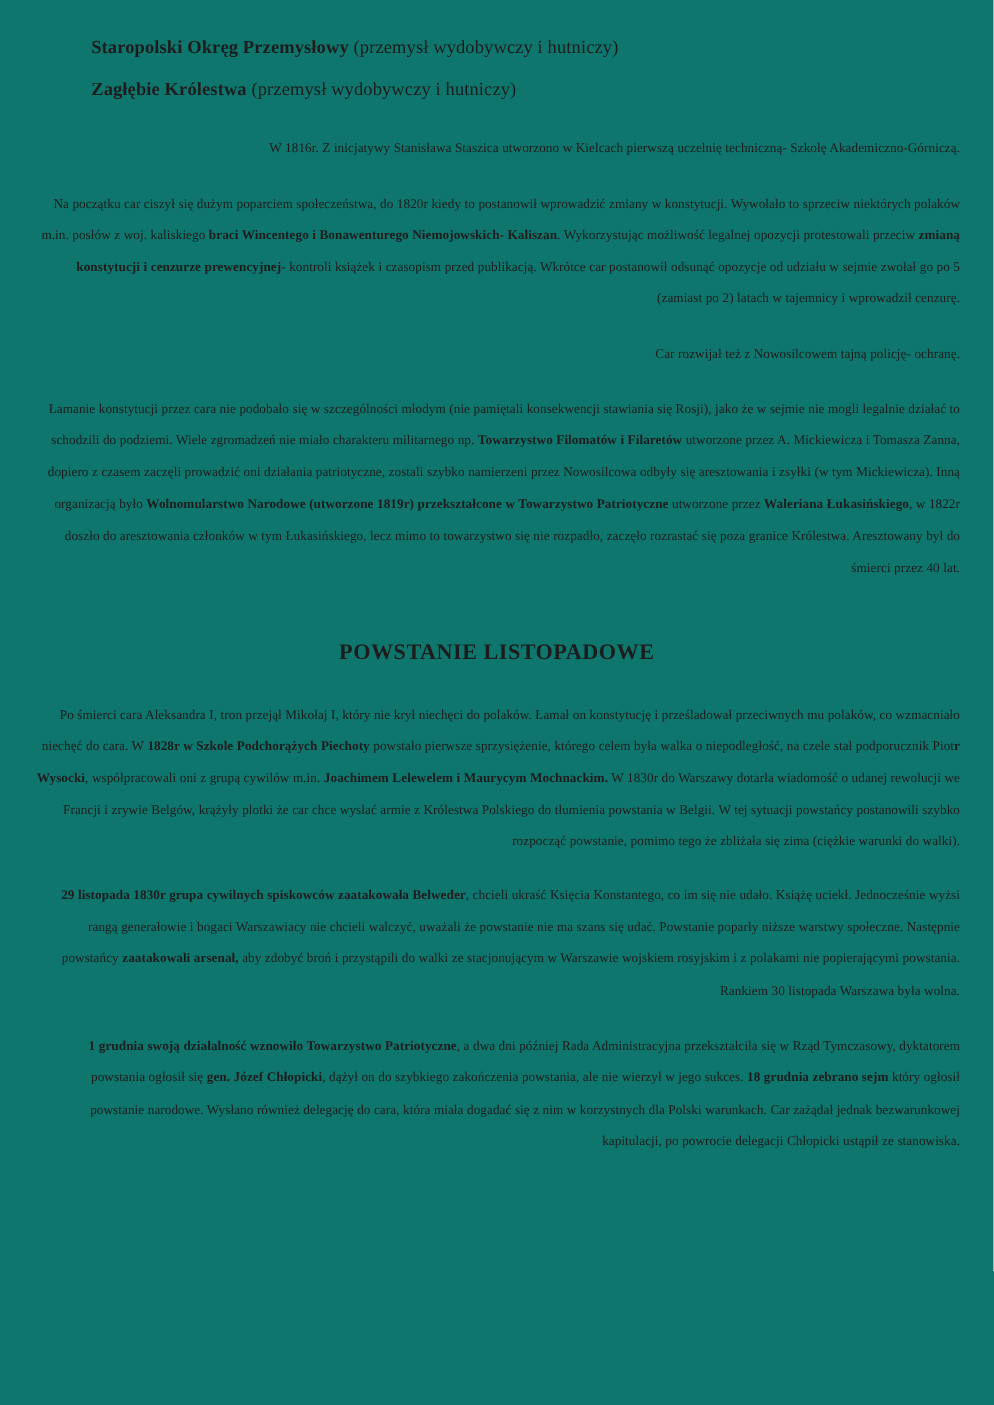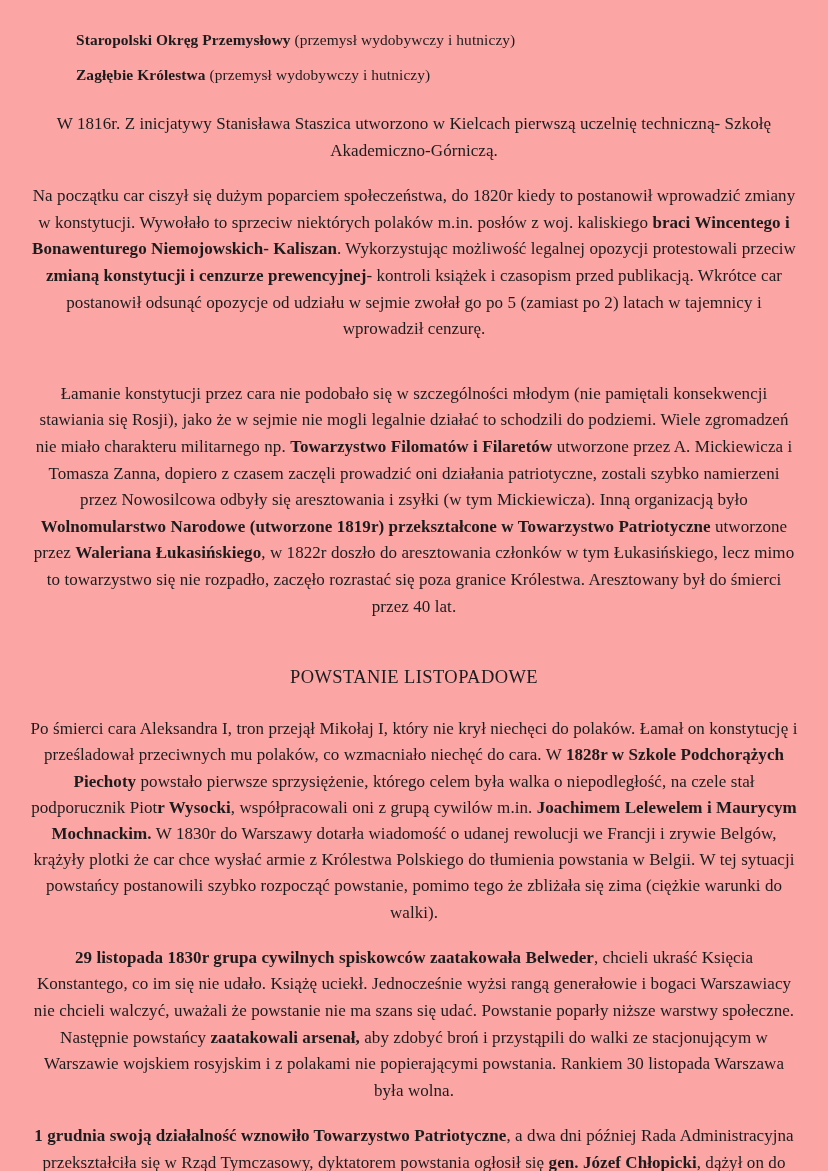--- a/index.html
+++ b/index.html
@@ -14,56 +14,56 @@
     overflow: hidden;
     font-family: "Liberation Serif", "DejaVu Serif", serif;
     color: #1c1c1c;
     -webkit-font-smoothing: antialiased;
   }
   .page {
     box-sizing: border-box;
     width: 828px;
     height: 1171px;
     padding: 22px 28px 0 28px;
-    background: #fca5a5;
+    background: #0f766e;
     position: relative;
   }
 
   
   .lead-line {
     margin: 0 0 0 48px;
     padding: 0;
     font-size: 15.4px;
     line-height: 35px;
     text-align: left;
     letter-spacing: 0.1px;
   }
 
   
   .p {
     margin: 0;
     padding: 0;
-    font-size: 17px;
+    font-size: 11px;
     line-height: 26.6px;
-    text-align: center;
+    text-align: right;
     letter-spacing: 0.05px;
     word-spacing: 0.1px;
   }
   .p b, .lead-line b { font-weight: bold; }
   .gap-md { height: 19px; }
   .gap-lg { height: 26px; }
   .gap-xl { height: 44px; }
 
   
   .heading {
     margin: 0;
     padding: 0;
     text-align: center;
     font-size: 18.5px;
-    font-weight: normal;
+    font-weight: bold;
     letter-spacing: 0.4px;
     line-height: 26px;
   }
 
   
   .tight { line-height: 26.2px; }
 </style>
 </head>
 <body>
 
@@ -77,20 +77,21 @@
   <div class="gap-md"></div>
 
   <p class="p"><span>W 1816r. Z inicjatywy Stanisława Staszica utworzono w Kielcach pierwszą uczelnię techniczną- Szkołę Akademiczno-Górniczą.</span></p>
 
   <div class="gap-md"></div>
 
   <p class="p"><span>Na początku car ciszył się dużym poparciem społeczeństwa, do 1820r kiedy to postanowił wprowadzić zmiany w konstytucji. Wywołało to sprzeciw niektórych polaków m.in. posłów z woj. kaliskiego </span><b>braci Wincentego i Bonawenturego Niemojowskich- Kaliszan</b><span>. Wykorzystując możliwość legalnej opozycji protestowali przeciw </span><b>zmianą konstytucji i cenzurze prewencyjnej</b><span>- kontroli książek i czasopism przed publikacją. Wkrótce car postanowił odsunąć opozycje od udziału w sejmie zwołał go po 5 (zamiast po 2) latach w tajemnicy i wprowadził cenzurę.</span></p>
 
   <div class="gap-md"></div>
 
+  <p class="p"><span>Car rozwijał też z Nowosilcowem tajną policję- ochranę.</span></p>
 
   <div class="gap-md"></div>
 
   <p class="p"><span>Łamanie konstytucji przez cara nie podobało się w szczególności młodym (nie pamiętali konsekwencji stawiania się Rosji), jako że w sejmie nie mogli legalnie działać to schodzili do podziemi. Wiele zgromadzeń nie miało charakteru militarnego np. </span><b>Towarzystwo Filomatów i Filaretów</b><span> utworzone przez A. Mickiewicza i Tomasza Zanna, dopiero z czasem zaczęli prowadzić oni działania patriotyczne, zostali szybko namierzeni przez Nowosilcowa odbyły się aresztowania i zsyłki (w tym Mickiewicza). Inną organizacją było </span><b>Wolnomularstwo Narodowe (utworzone 1819r) przekształcone w Towarzystwo Patriotyczne</b><span> utworzone przez </span><b>Waleriana Łukasińskiego</b><span>, w 1822r doszło do aresztowania członków w tym Łukasińskiego, lecz mimo to towarzystwo się nie rozpadło, zaczęło rozrastać się poza granice Królestwa. Aresztowany był do śmierci przez 40 lat.</span></p>
 
   <div class="gap-xl"></div>
 
   <h2 class="heading">POWSTANIE LISTOPADOWE</h2>
 
   <div class="gap-lg"></div>

